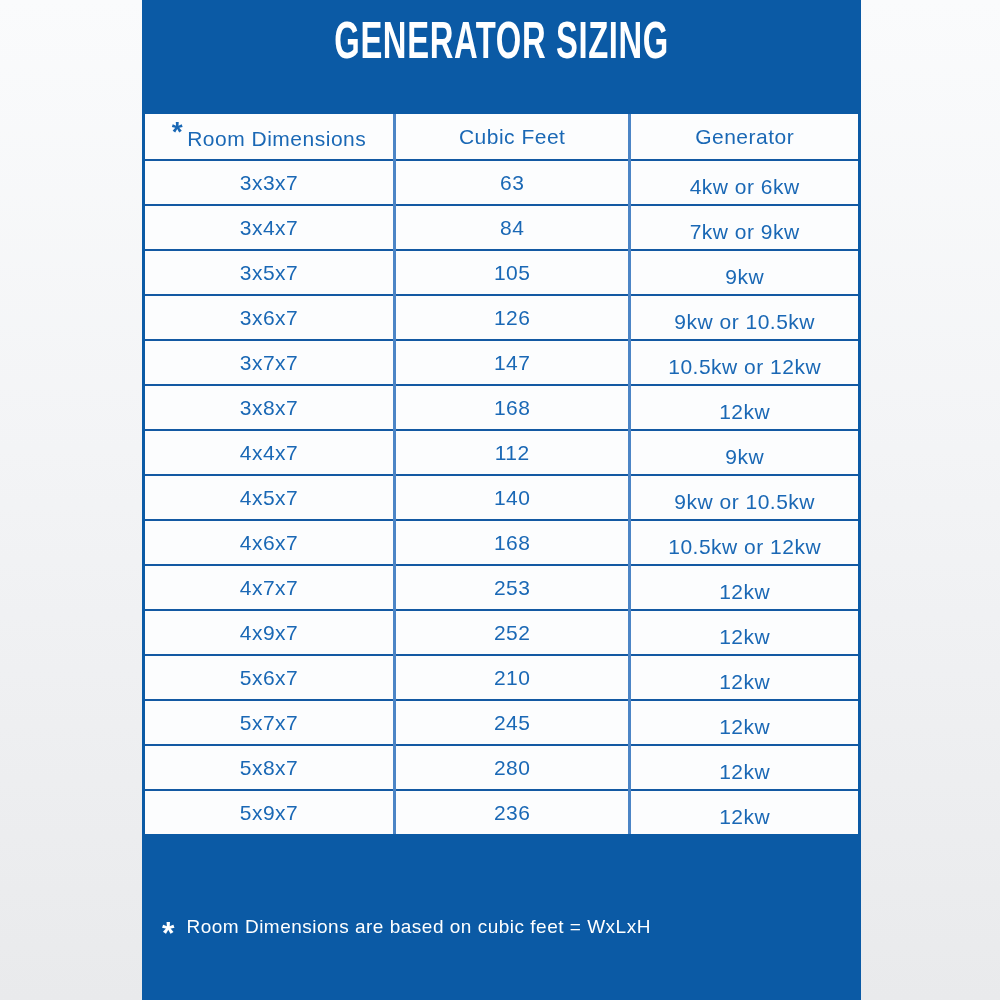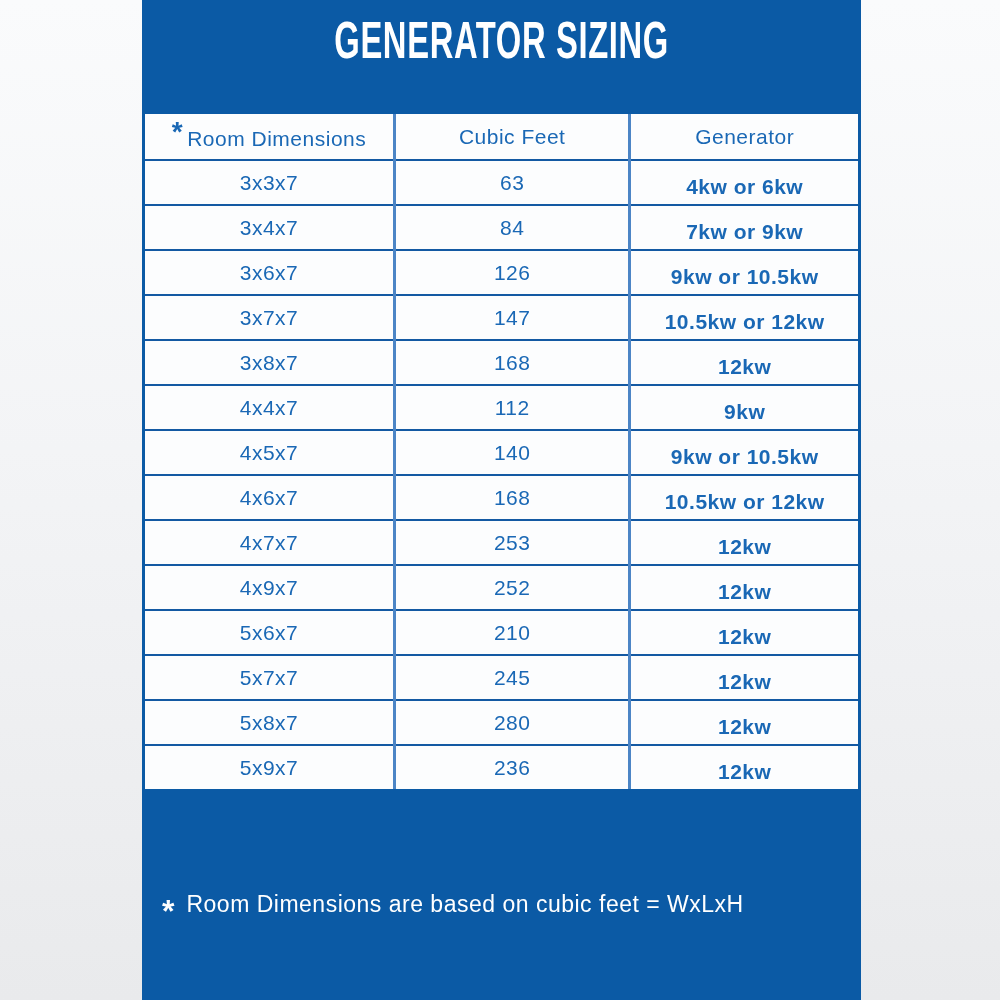--- a/index.html
+++ b/index.html
@@ -52,21 +52,21 @@
     vertical-align: middle;
     font-size: 21px;
     font-weight: normal;
     letter-spacing: 0.5px;
     padding: 0;
   }
   thead tr { height: 46px; }
   tbody tr { height: 43px; }
   tbody td { border-top: 2px solid #1359a3; margin-left: 36px; }
   th + th, td + td { border-left: 3px solid #4c85c6; }
-  td.gen { padding-top: 9px; height: 34px; font-weight: bold; }
+  td.gen { padding-top: 9px; height: 34px; }
   .hdr-ast {
     font-size: 28px;
     font-weight: bold;
     position: relative;
     top: -5px;
     margin-right: 4px;
   }
   .footer {
     flex: 1;
     display: flex;
@@ -76,21 +76,21 @@
   }
   .f-ast {
     font-size: 32px;
     font-weight: bold;
     line-height: 0;
     position: relative;
     top: 6px;
     margin-right: 12px;
   }
   .f-text {
-    font-size: 23px;
+    font-size: 19px;
     letter-spacing: 0.5px;
   }
 </style>
 </head>
 <body>
 
 <div class="page">
   <div class="panel">
 
     <div class="title-band">
@@ -118,20 +118,25 @@
               <td>3x3x7</td>
               <td>63</td>
               <td class="gen">4kw or 6kw</td>
             </tr>
             <tr>
               <td>3x4x7</td>
               <td>84</td>
               <td class="gen">7kw or 9kw</td>
             </tr>
             <tr>
+              <td>3x5x7</td>
+              <td>105</td>
+              <td class="gen">9kw</td>
+            </tr>
+            <tr>
               <td>3x6x7</td>
               <td>126</td>
               <td class="gen">9kw or 10.5kw</td>
             </tr>
             <tr>
               <td>3x7x7</td>
               <td>147</td>
               <td class="gen">10.5kw or 12kw</td>
             </tr>
             <tr>

